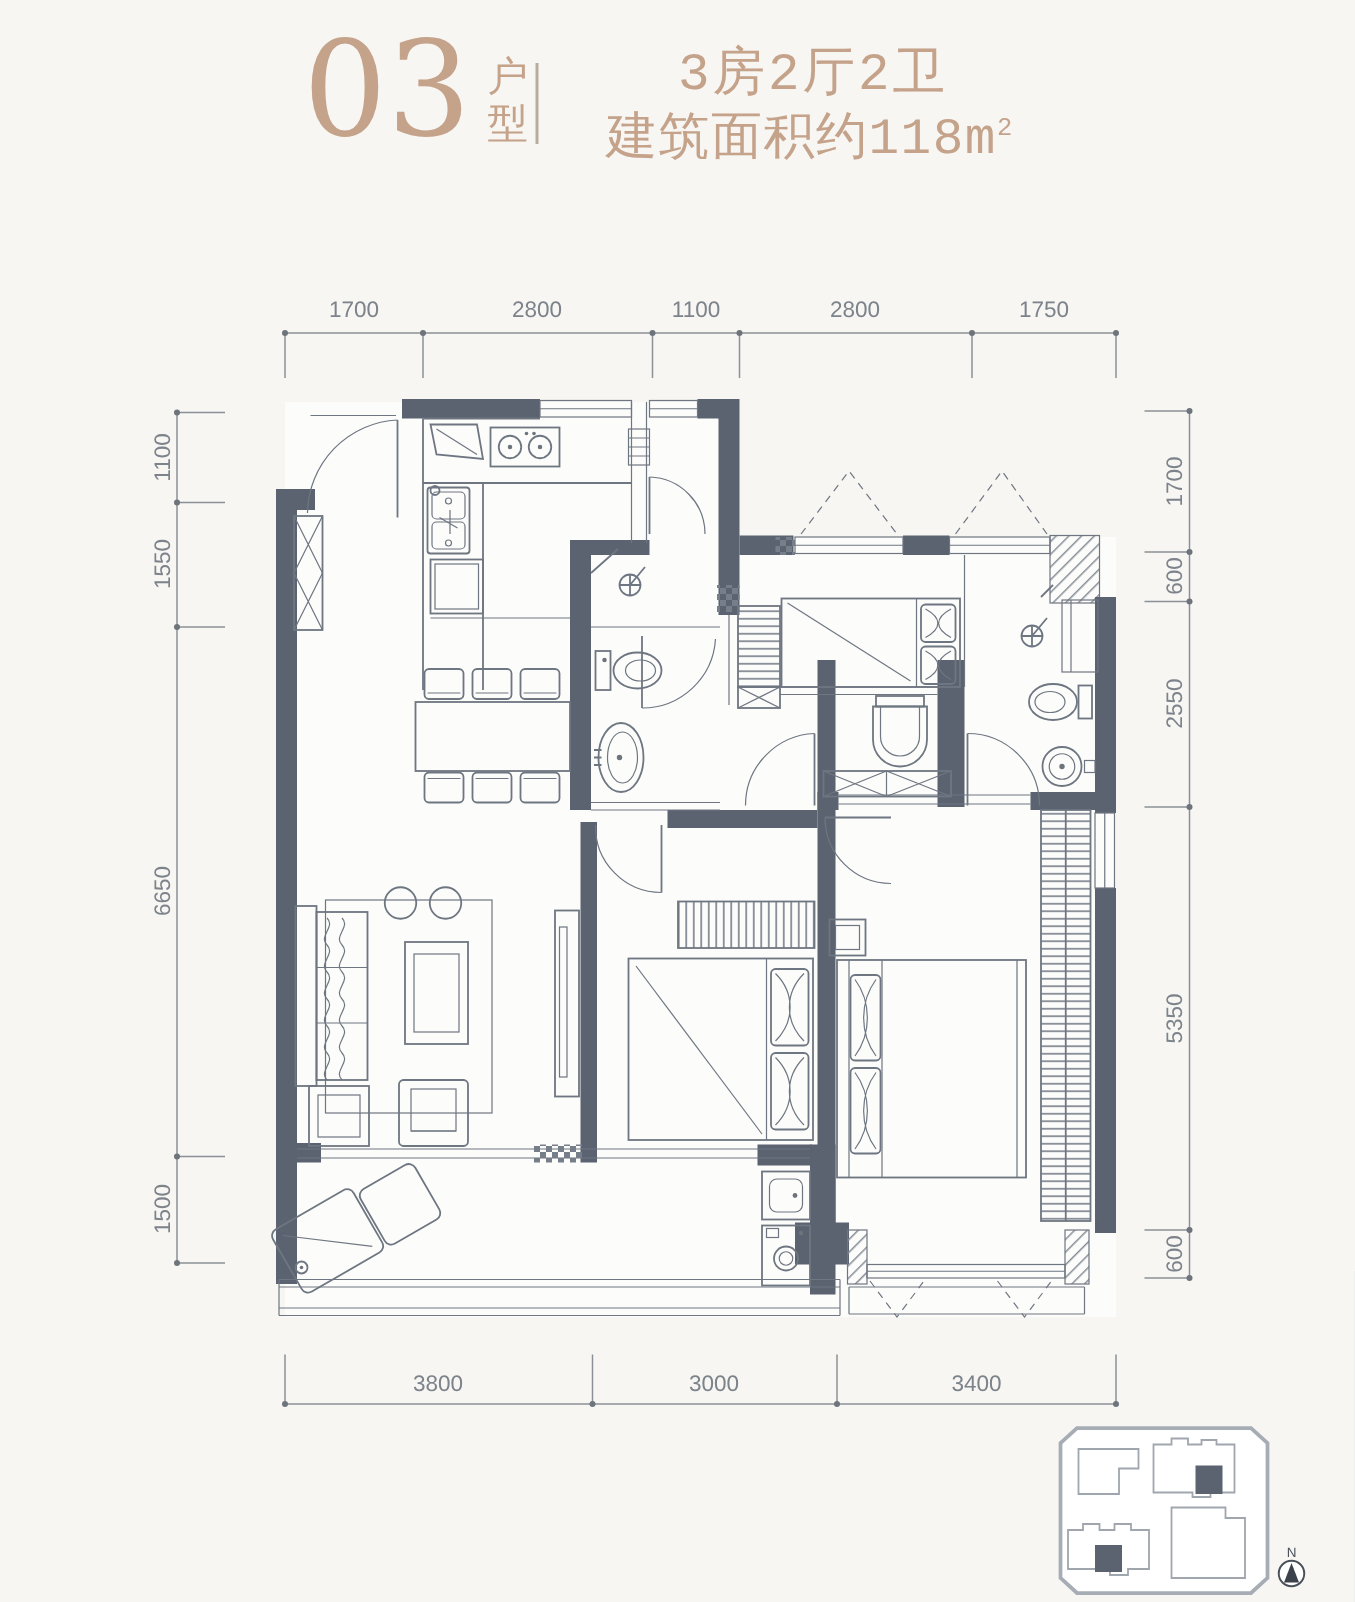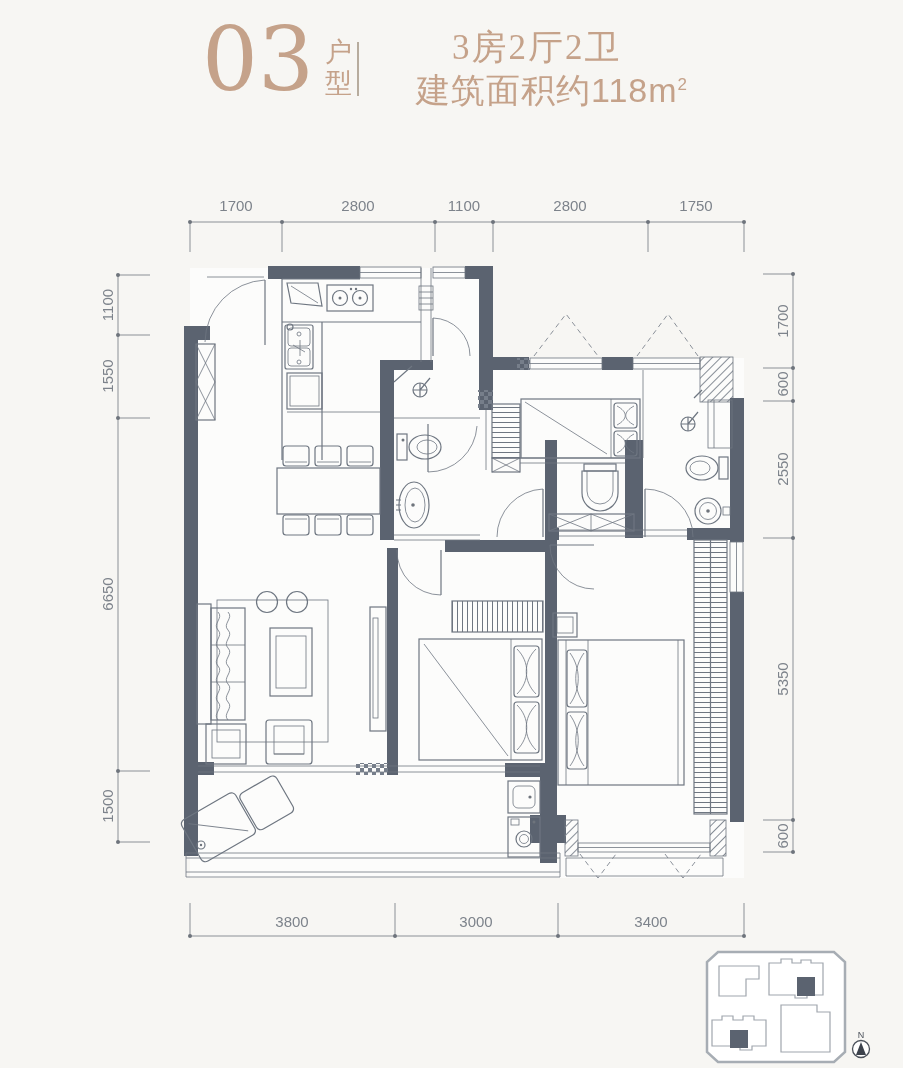--- a/index.html
+++ b/index.html
@@ -7,23 +7,23 @@
     --c-dim:#7d838b; --c-background:#f7f6f3; --c-floor:#fcfcfb;
   }
   html,body{margin:0;padding:0;background:#e9e9e9;}
   .page{position:relative;width:903px;height:1068px;background:var(--c-background);
         font-family:"Liberation Sans",sans-serif;overflow:hidden;margin:0 auto;}
   .hdr-num{position:absolute;left:202px;top:16px;font-family:"DejaVu Serif",serif;
            font-size:88px;line-height:1;color:var(--c-accent);letter-spacing:0px;}
   .hdr-type{position:absolute;left:325px;top:36px;width:32px;font-family:"DejaVu Serif",serif;
            font-size:27px;line-height:1.15;color:var(--c-accent);text-align:left;}
   .hdr-div{position:absolute;left:357px;top:42px;width:2px;height:54px;background:#b7ac9e;}
-  .hdr-spec{position:absolute;left:452px;top:24px;font-family:Liberation Serif, serif;
+  .hdr-spec{position:absolute;left:452px;top:24px;font-family:Liberation Mono, monospace;
            font-size:35px;color:var(--c-accent);letter-spacing:2px;}
-  .hdr-area{position:absolute;left:416px;top:68px;font-family:Liberation Sans, sans-serif;
+  .hdr-area{position:absolute;left:404px;top:68px;font-family:Liberation Mono, monospace;
            font-size:34px;color:var(--c-accent);letter-spacing:1px;}
   .hdr-area sup{font-size:17px;vertical-align:super;line-height:0;}
   svg{position:absolute;left:0;top:0;}
   svg text{font-family:"Liberation Sans",sans-serif;}
   .s{stroke:var(--c-line);fill:none;stroke-width:1.2;}
   .t{stroke:var(--c-line);fill:none;stroke-width:0.8;}
   .wall{fill:var(--c-wall);stroke:none;}
   .diml{stroke:#8b9096;stroke-width:1;fill:none;}
   .dimtx{font-size:15px;fill:var(--c-dim);}
   .dot{fill:#6e747c;}

